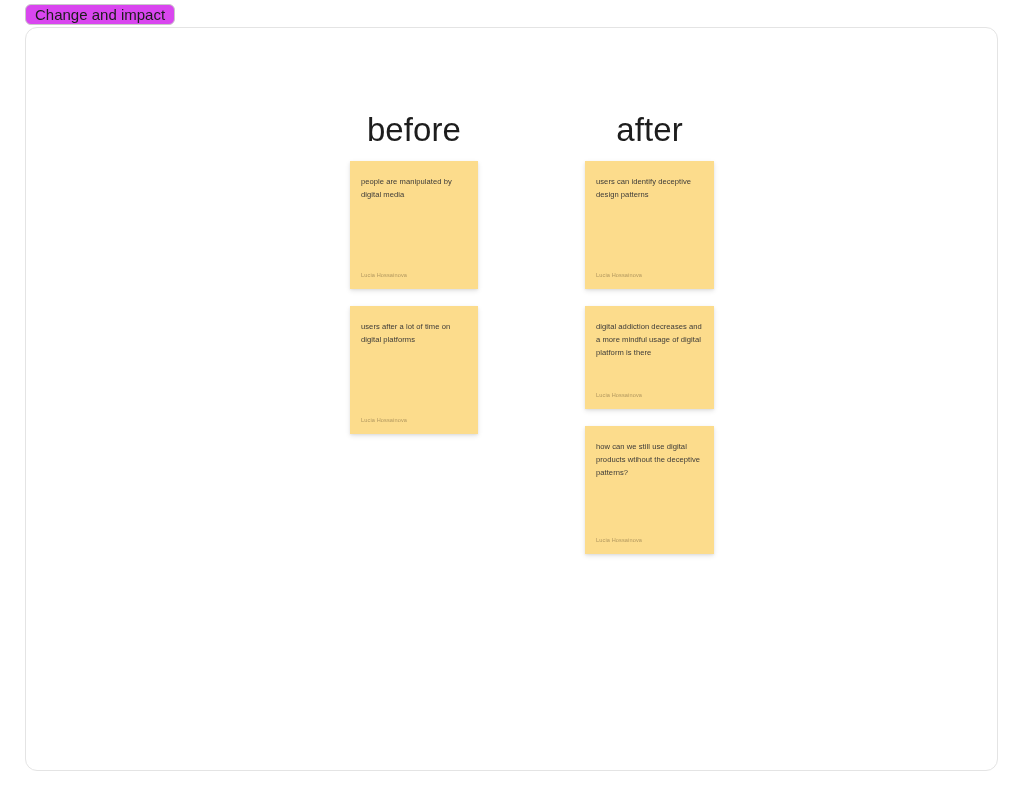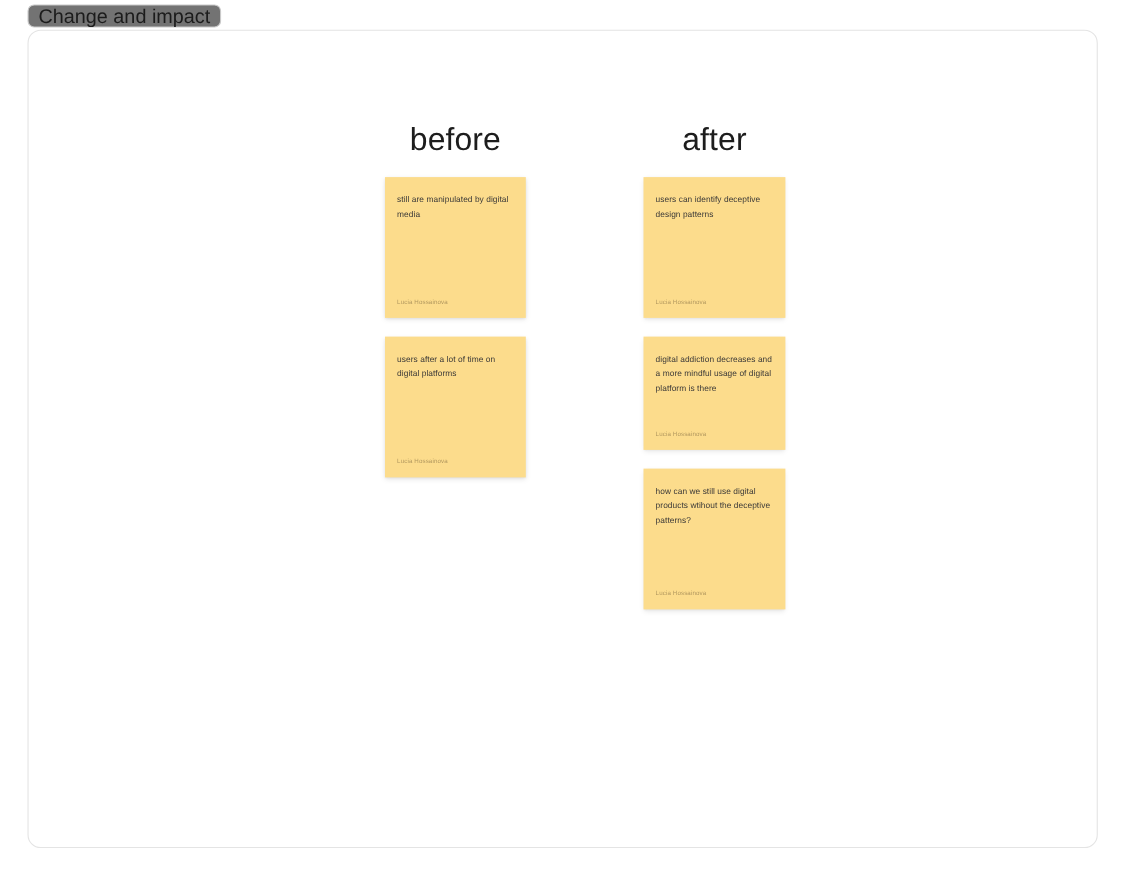--- a/index.html
+++ b/index.html
@@ -21,24 +21,24 @@
     position: absolute;
     left: 25px;
     top: 4px;
     height: 21px;
   }
   .tab {
     display: inline-flex;
     align-items: center;
     height: 21px;
     padding: 0 9px;
-    background: #737373;
+    background: #d946ef;
     border: 1px solid #c9c9c9;
     border-radius: 6px;
-    font-size: 18px;
+    font-size: 15px;
     color: #1c1c1c;
     line-height: 1;
     white-space: nowrap;
     box-sizing: border-box;
   }
 
   
   .board-panel {
     position: absolute;
     left: 25px;
@@ -59,21 +59,21 @@
     top: 0;
   }
   .column {
     position: absolute;
     top: 0;
   }
   .column.before { left: 324px; }
   .column.after  { left: 559px; }
 
   .column-title {
-    font-size: 29px;
+    font-size: 33px;
     font-weight: 400;
     color: #1d1d1d;
     text-align: center;
     width: 128px;
     line-height: 1;
     position: absolute;
     top: 85px;
     left: 0;
     letter-spacing: 0.1px;
   }
@@ -127,21 +127,21 @@
 </div>
 
 <div class="board-panel">
   <div class="columns">
 
     <div class="column before">
       <div class="column-title">before</div>
       <div class="notes">
 
         <div class="note note-h1">
-          <div class="note-text">still are manipulated by digital media</div>
+          <div class="note-text">people are manipulated by digital media</div>
           <div class="note-author">Lucia Hossainova</div>
         </div>
 
         <div class="note note-h1">
           <div class="note-text">users after a lot of time on digital platforms</div>
           <div class="note-author">Lucia Hossainova</div>
         </div>
 
 
 

